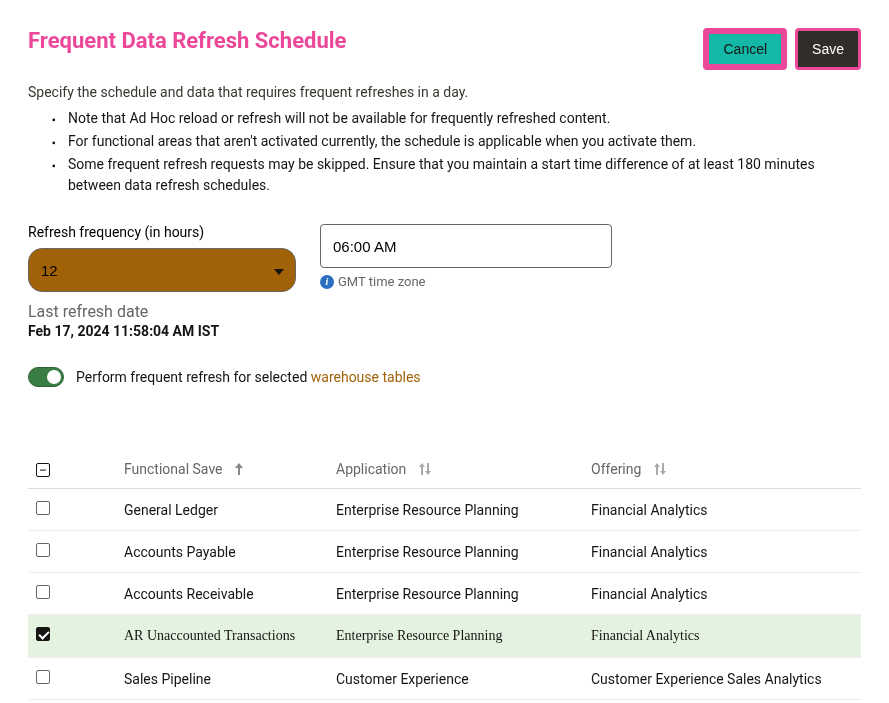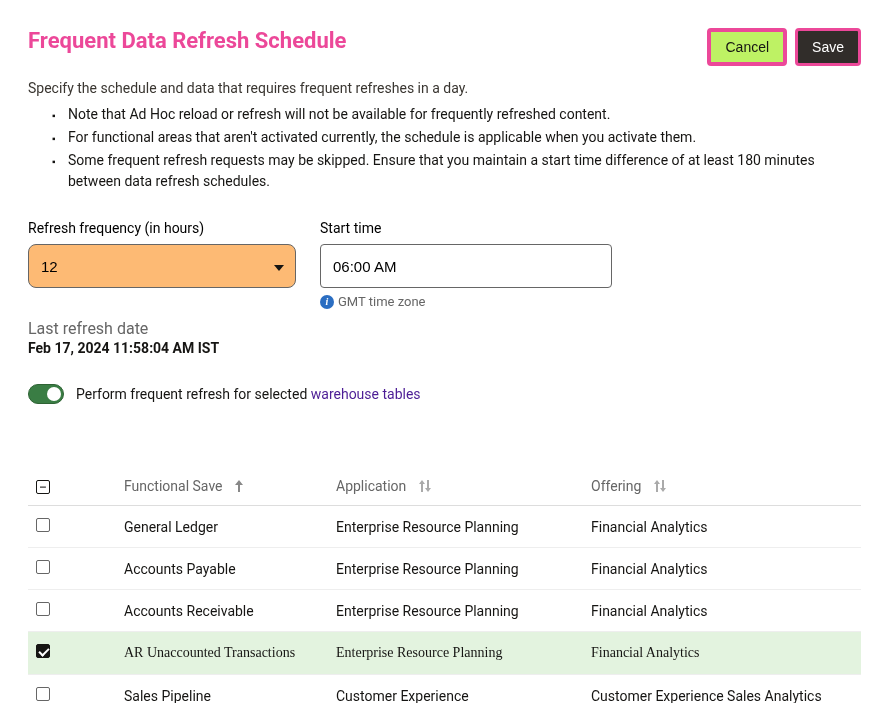--- a/index.html
+++ b/index.html
@@ -28,22 +28,22 @@
     }
     .action-buttons {
       display: flex;
       gap: 8px;
     }
     .btn {
       padding: 7px 14px;
       font-size: 14px;
       border-radius: 4px;
       cursor: pointer;
-      border: 4px solid #ec4899;
-      background: #bef264;
+      border: 6px solid #ec4899;
+      background: #14b8a6;
       color: #161513;
     }
     .btn-primary {
       background: #312d2a;
       color: #fff;
       border: 3px solid #ec4899;
     }
     .subtitle {
       font-size: 14px;
       color: #3a3631;
@@ -84,23 +84,23 @@
     }
     .select-wrapper {
       position: relative;
       width: 268px;
     }
     .select-input {
       width: 100%;
       height: 44px;
       padding: 0 36px 0 12px;
       border: 1px solid #666;
-      border-radius: 8px;
+      border-radius: 14px;
       font-size: 15px;
-      background: #fdba74;
+      background: #a16207;
       cursor: pointer;
       appearance: none;
     }
     .select-caret {
       position: absolute;
       right: 12px;
       top: 50%;
       transform: translateY(-50%);
       pointer-events: none;
     }
@@ -167,21 +167,21 @@
       height: 14px;
       background: #fff;
       border-radius: 50%;
       top: 2px;
       right: 2px;
     }
     .toggle-label {
       font-size: 14px;
     }
     .link {
-      color: #4c1d95;
+      color: #a16207;
       text-decoration: none;
       cursor: pointer;
       margin-top: 8px;
     }
     .table {
       width: 100%;
       border-collapse: collapse;
     }
     .table th {
       text-align: left;
@@ -279,21 +279,20 @@
     <div class="select-wrapper">
       <input class="select-input" readonly="" value="12" style="">
       <span class="select-caret">
         <svg width="10" height="6" viewBox="0 0 10 6">
             <path d="M0 0 L5 6 L10 0 Z" fill="#161513"></path>
           </svg>
       </span>
     </div>
   </div>
   <div class="form-group">
-    <label class="form-label">Start time</label>
     <input type="text" class="text-input" value="06:00 AM" style="">
     <div class="hint-row">
       <span class="info-icon">i</span>
       <span>GMT time zone</span>
     </div>
   </div>
 </div>
 
 <div class="last-refresh-label">Last refresh date</div>
 <div class="last-refresh-value">Feb 17, 2024 11:58:04 AM IST</div>

